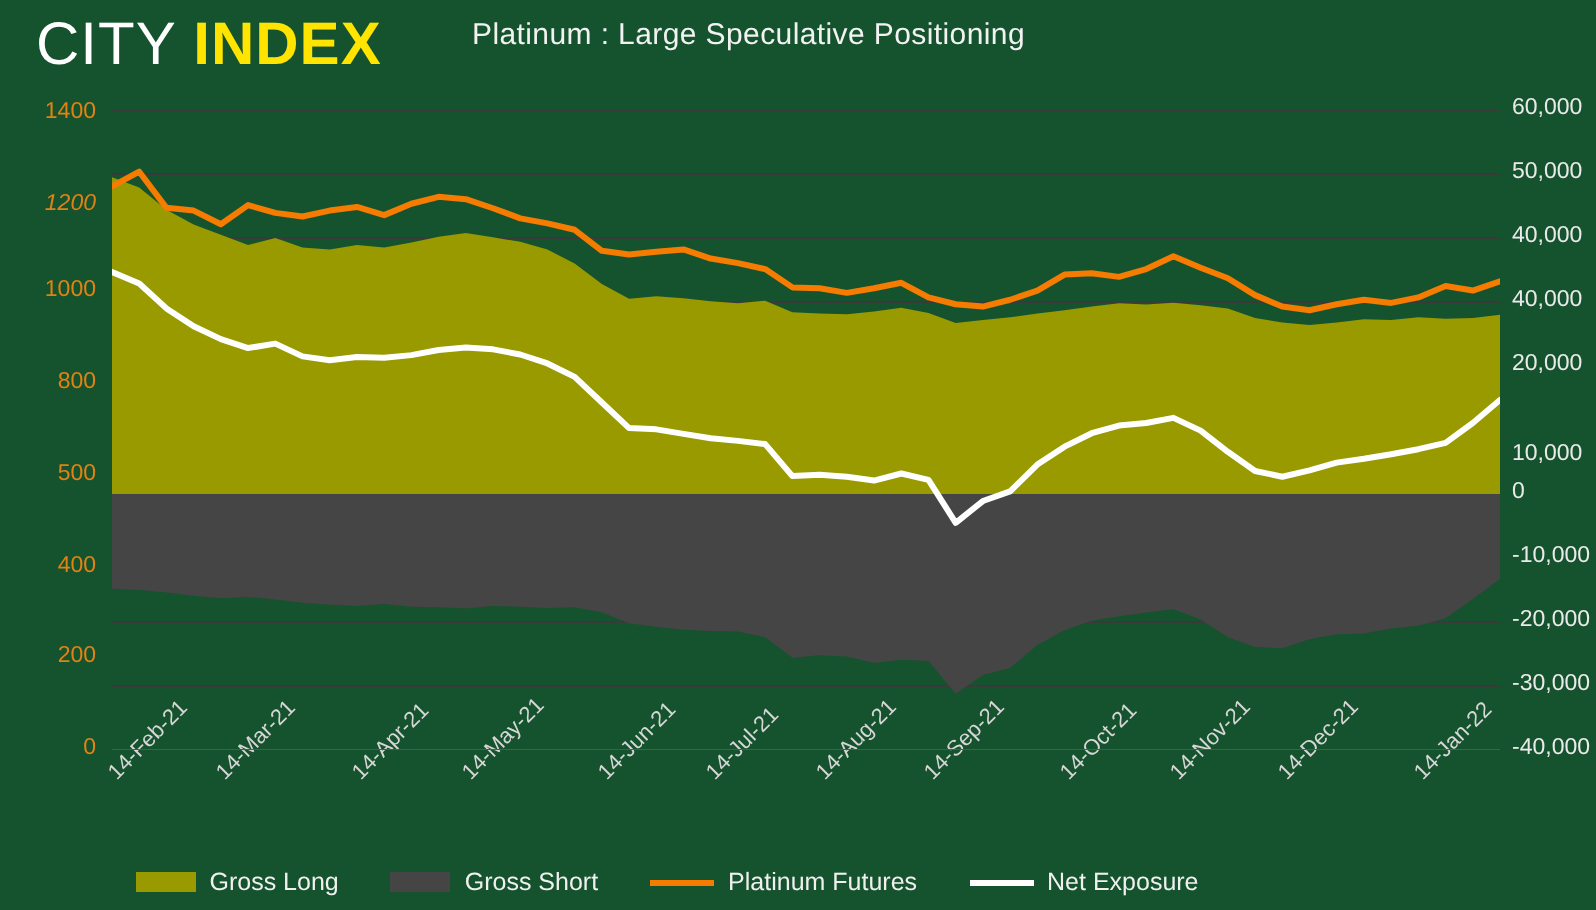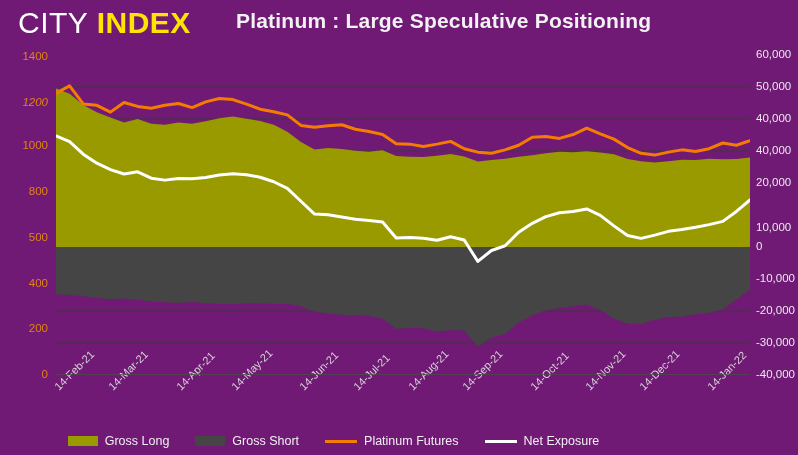--- a/index.html
+++ b/index.html
@@ -1,29 +1,29 @@
 <!DOCTYPE html>
 <html><head>
 <meta charset="utf-8">
 <style>
   html,body{margin:0;padding:0;background:#000;}
   body{
     width:798px;height:455px;overflow:hidden;
     font-family:"Liberation Sans", sans-serif;
     background:#000;color:#fff;position:relative;
   }
-  #root{position:relative;width:798px;height:455px;background:#701a75;}
+  #root{position:relative;width:798px;height:455px;background:#14532d;}
 
   
   .logo{position:absolute;left:18px;top:6px;font-size:30px;letter-spacing:0.5px;
         font-weight:400;line-height:34px;white-space:nowrap;}
   .logo .city{color:#ffffff;}
   .logo .index{color:#ffe400;font-weight:700;}
 
-  .chart-title{position:absolute;left:236px;top:9px;font-size:21px;font-weight:700;
+  .chart-title{position:absolute;left:236px;top:9px;font-size:15px;font-weight:400;
         color:#f2f2f2;letter-spacing:0.2px;white-space:nowrap;}
 
   
   #plot{position:absolute;left:56px;top:55px;width:694px;height:320px;}
   #plot svg{display:block;}
 
   
   .ytick{position:absolute;font-size:11.5px;line-height:11px;white-space:nowrap;}
   .ytick.left{color:#e08214;text-align:right;right:0;}
   .ytick.right{color:#eaeaea;text-align:left;left:0;}

